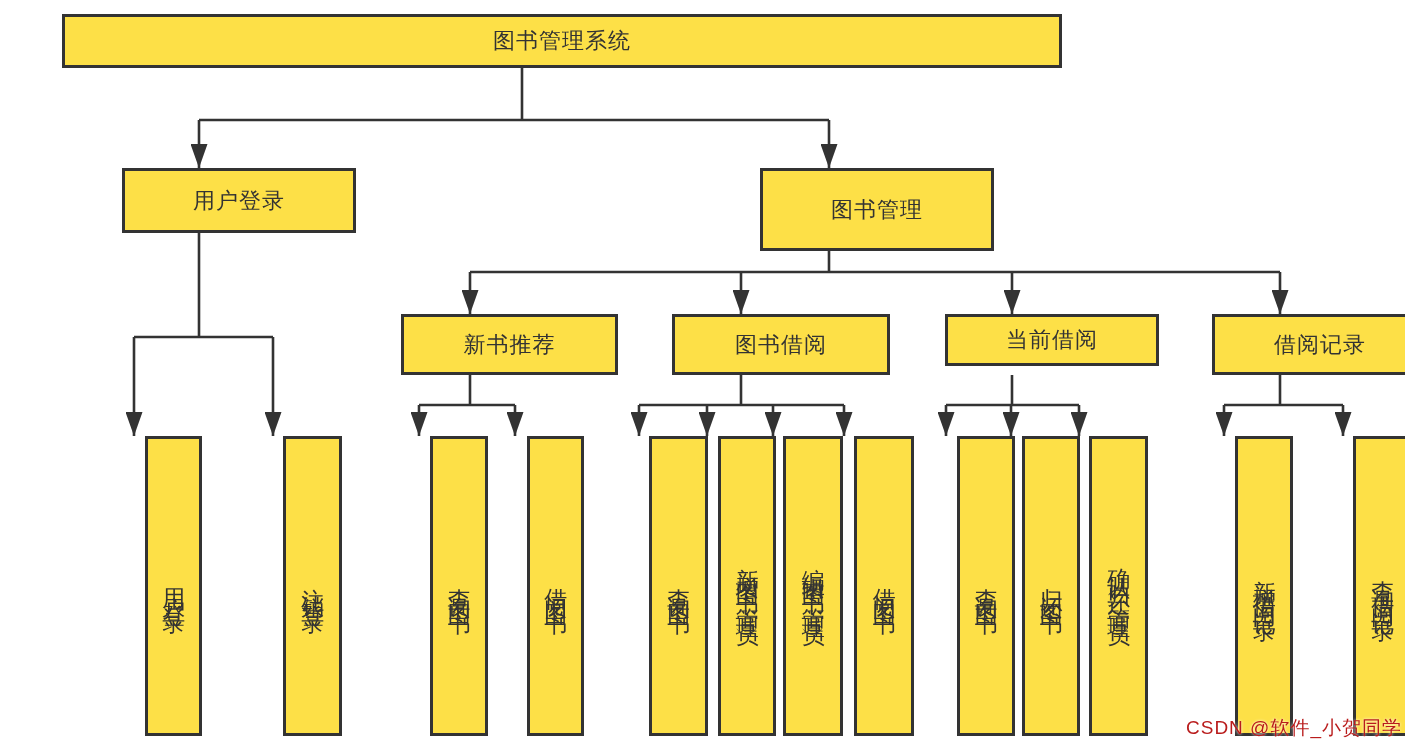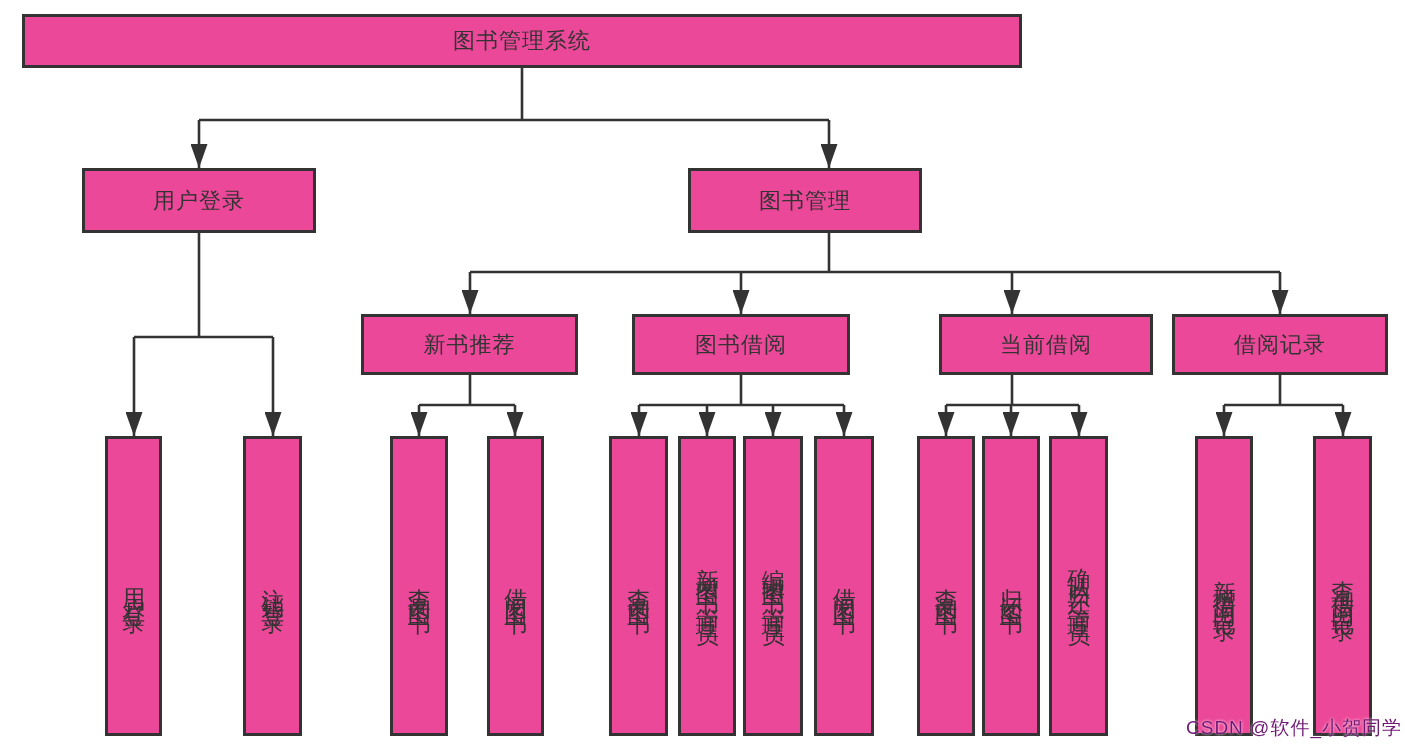--- a/index.html
+++ b/index.html
@@ -7,41 +7,42 @@
     position:relative;
     width:1405px;height:747px;
     background:#ffffff;
     font-family:"Liberation Sans", sans-serif;
     overflow:hidden;
   }
   svg.wires{position:absolute;left:0;top:0;}
   .box{
     position:absolute;
     box-sizing:border-box;
-    background:#ec4899;
+    background:#fde047;
     border:3px solid #333333;
     display:flex;
     align-items:center;
     justify-content:center;
     color:#333333;
     text-align:center;
+    margin-left:40px;
   }
   .hbox{font-size:22px;letter-spacing:1px;}
   .vbox{
     writing-mode:vertical-rl;
     text-orientation:mixed;
     font-size:23px;
     letter-spacing:8px;
     line-height:1.1;
   }
   .watermark{
     position:absolute;
     left:1186px;top:715px;
     font-size:19px;
-    color:#701a75;
+    color:#b91c1c;
     letter-spacing:1px;
     white-space:nowrap;
     z-index:5;
     text-shadow:0 0 3px #ffffff;
   }
 </style>
 </head>
 <body>
 
 <div class="canvas">
@@ -84,25 +85,25 @@
     <line x1="1011" y1="405" x2="1011" y2="436" stroke="#333333" stroke-width="2.6" marker-end="url(#arr)"></line>
     <line x1="1079" y1="405" x2="1079" y2="436" stroke="#333333" stroke-width="2.6" marker-end="url(#arr)"></line>
 
     <line x1="1224" y1="405" x2="1224" y2="436" stroke="#333333" stroke-width="2.6" marker-end="url(#arr)"></line>
     <line x1="1343" y1="405" x2="1343" y2="436" stroke="#333333" stroke-width="2.6" marker-end="url(#arr)"></line>
   </svg>
 
   <div class="box hbox" style="left:22px;top:14px;width:1000px;height:54px">图书管理系统</div>
 
   <div class="box hbox" style="left:82px;top:168px;width:234px;height:65px">用户登录</div>
-  <div class="box hbox" style="left:688px;top:168px;width:234px;height:65px">图书管理</div>
+  <div class="box hbox" style="left:720px;top:168px;width:234px;height:83px">图书管理</div>
 
   <div class="box hbox" style="left:632px;top:314px;width:218px;height:61px">图书借阅</div>
   <div class="box hbox" style="left:361px;top:314px;width:217px;height:61px">新书推荐</div>
-  <div class="box hbox" style="left:939px;top:314px;width:214px;height:61px">当前借阅</div>
+  <div class="box hbox" style="left:905px;top:314px;width:214px;height:52px">当前借阅</div>
   <div class="box hbox" style="left:1172px;top:314px;width:216px;height:61px">借阅记录</div>
 
   <div class="box vbox" style="left:105px;top:436px;width:57px;height:300px">用户登录</div>
   <div class="box vbox" style="left:243px;top:436px;width:59px;height:300px">注销登录</div>
 
   <div class="box vbox" style="left:390px;top:436px;width:58px;height:300px">查询图书</div>
   <div class="box vbox" style="left:487px;top:436px;width:57px;height:300px">借阅图书</div>
 
   <div class="box vbox" style="left:609px;top:436px;width:59px;height:300px">查询图书</div>
   <div class="box vbox" style="left:678px;top:436px;width:58px;height:300px">新增图书（管理员）</div>

